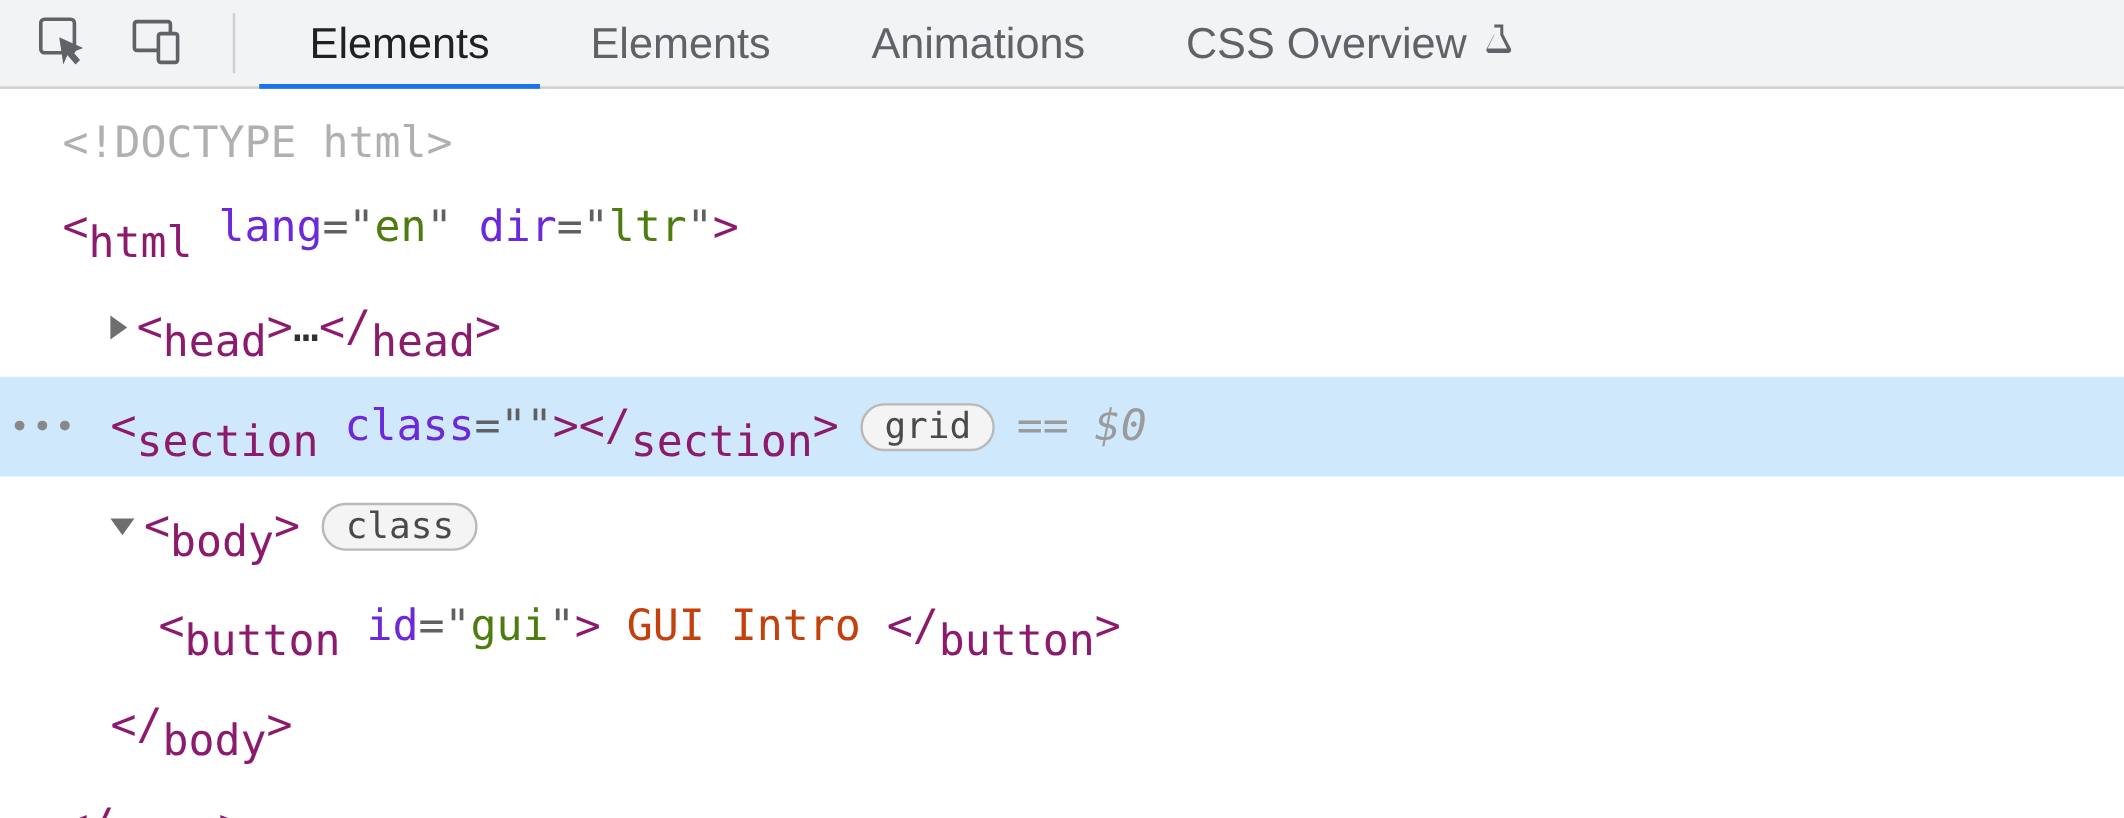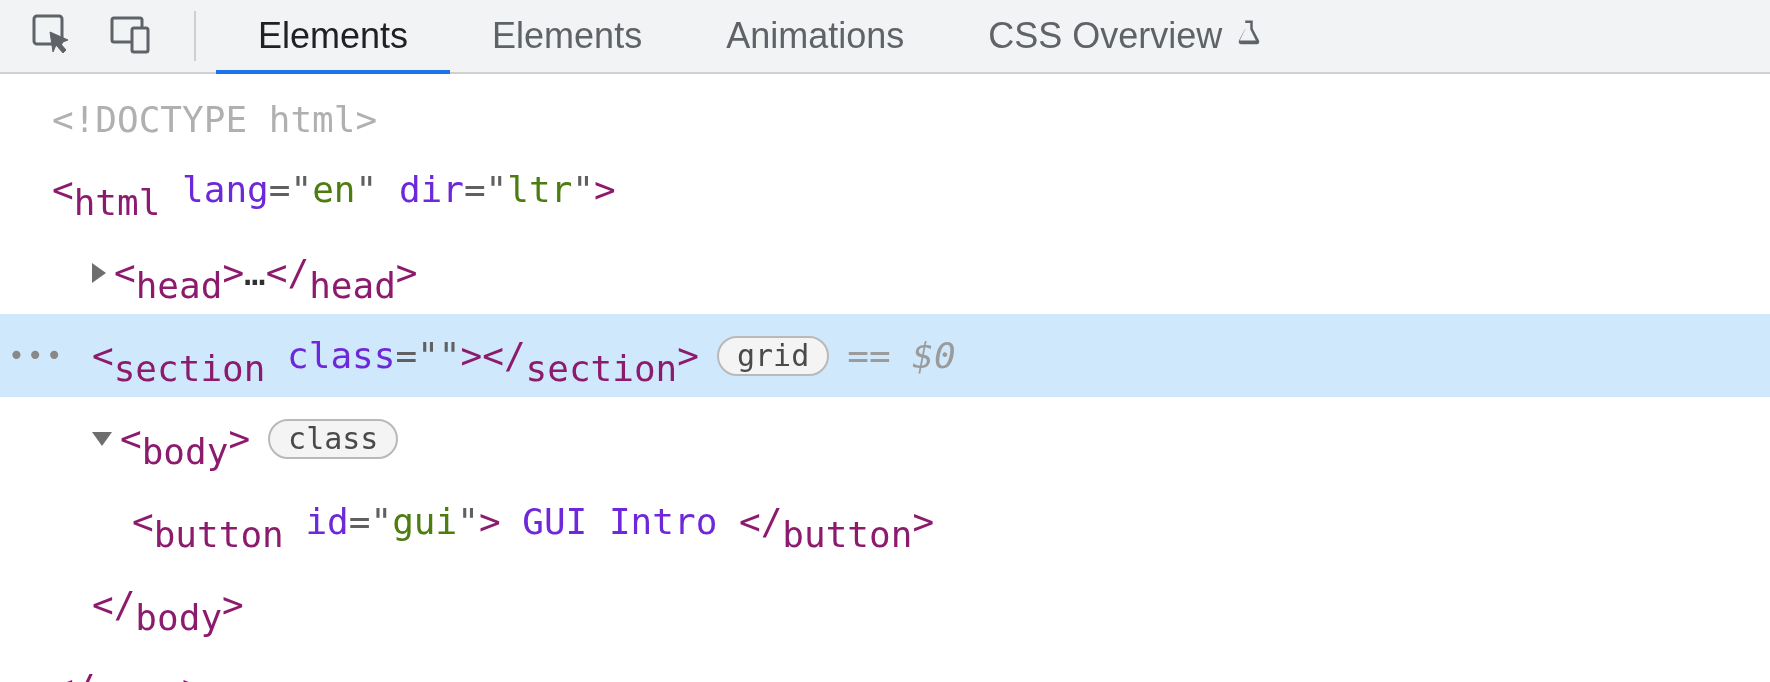--- a/index.html
+++ b/index.html
@@ -115,21 +115,21 @@
       margin-left: 18px;
       font-size: 36px;
     }
     
     .c-doctype { color: #b0b0b0; }
     .c-punct   { color: #8d1b6d; }
     .c-tag     { color: #8d1b6d; margin-top: 27px; }
     .c-attr    { color: #6d28d9; }
     .c-eq      { color: #606060; }
     .c-val     { color: #4d7c0f; }
-    .c-text    { color: #6d28d9; }
+    .c-text    { color: #c2410c; }
     .c-ellipsis{ color: #303030; }
     
     .i0 { padding-left: 52px; }
     .i1 { padding-left: 92px; }
     .i2 { padding-left: 132px; }
     svg.tool-icon { width: 48px; height: 48px; stroke: #5f6368; fill: none; stroke-width: 3; }
   </style>
 </head>
 <body>
 

